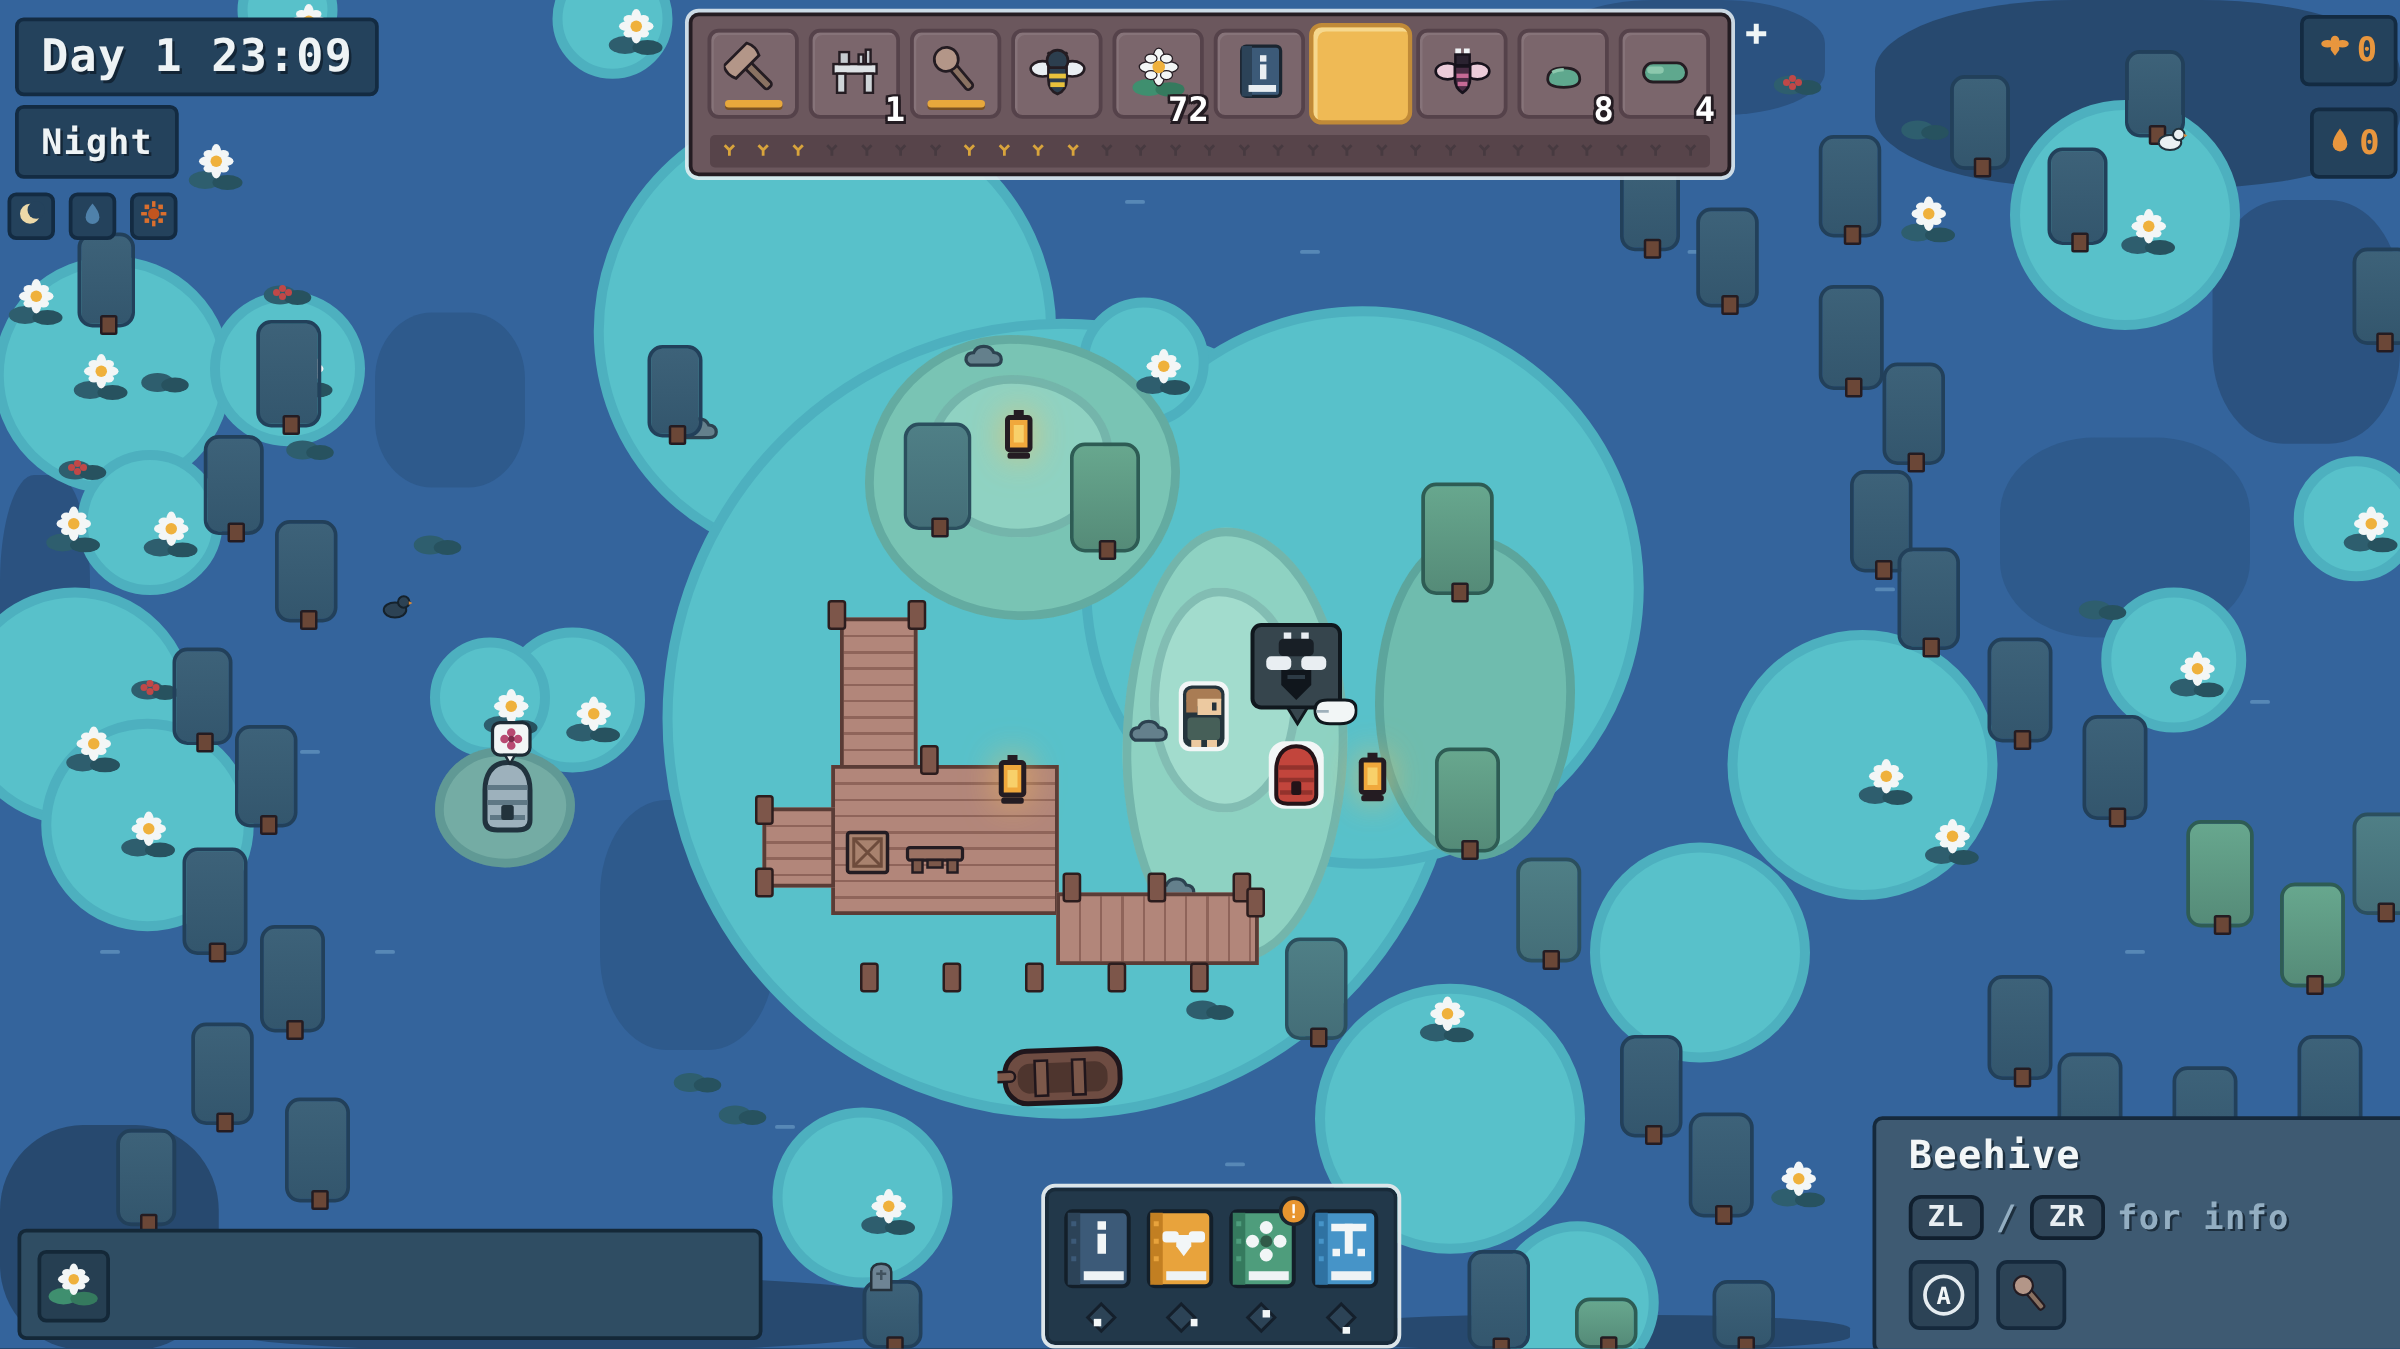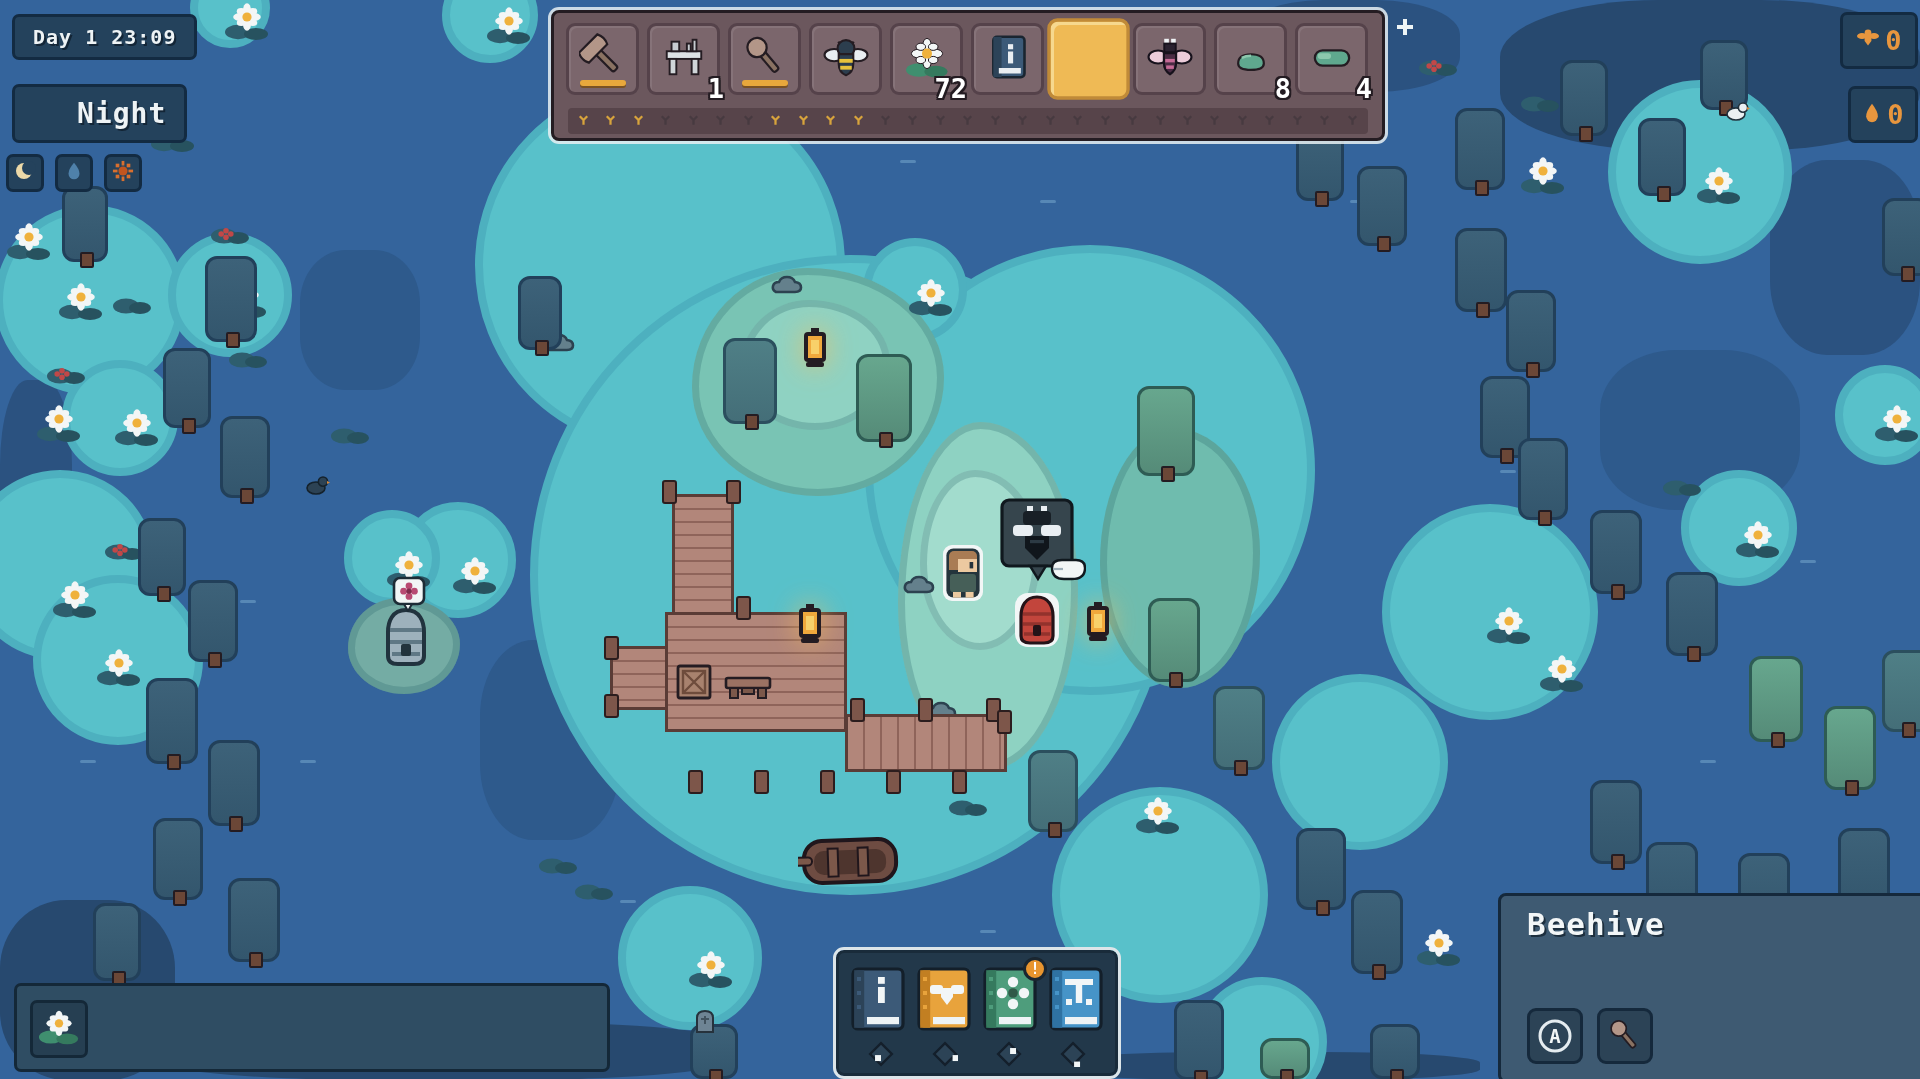--- a/index.html
+++ b/index.html
@@ -828,24 +828,24 @@
         </svg>
       </div>
       <div class="sprite" style="left: 1396px; top: 18px;">
         <svg width="18" height="18" viewBox="0 0 9 9">
           <path d="M4.5 0.5 v8 M0.5 4.5 h8" stroke="#eef5f6" stroke-width="2"></path>
         </svg>
       </div>
     </div>
 
   <div class="ui-panel" style="left:12px;top:14px;padding:8px 18px;">
-    <span class="pxtext" style="font-size:20px;">Day 1 23:09</span>
+    <span class="pxtext" style="font-size:36px;">Day 1 23:09</span>
   </div>
   <div class="ui-panel" style="left:12px;top:84px;padding:10px 18px;">
-    <span class="pxtext" style="font-size:28px;margin-left:44px;">Night</span>
+    <span class="pxtext" style="font-size:28px;">Night</span>
   </div>
   <div class="phase-square" style="left:6px;top:154px;">
     <span>
       <svg width="24" height="24" viewBox="0 0 24 24">
           <circle cx="11" cy="12" r="8" fill="#ecd9a8"></circle>
           <circle cx="16" cy="9" r="7" fill="#24425c"></circle>
         </svg>
     </span>
   </div>
   <div class="phase-square" style="left:55px;top:154px;">
@@ -1179,20 +1179,26 @@
           </svg></span>
         <span><svg width="26" height="26" viewBox="0 0 24 24">
             <path d="M12 2 L22 12 L12 22 L2 12 Z" fill="#2c4356" stroke="#141f2b" stroke-width="2.2"></path>
             <rect x="13" y="19" width="5.5" height="5.5" fill="#f2f6f7"></rect>
           </svg></span>
       </div>
   </div>
 
   <div id="tooltip">
     <div class="title pxtext">Beehive</div>
+    <div class="row2">
+      <span class="key">ZL</span>
+      <span class="pxtext">/</span>
+      <span class="key">ZR</span>
+      <span class="pxtext">for info</span>
+    </div>
     <div class="row3">
       <div class="act-sq">
         <svg width="40" height="40" viewBox="0 0 40 40">
             <circle cx="20" cy="20" r="15" fill="none" stroke="#e5ecf0" stroke-width="3"></circle>
             <text x="20" y="27" text-anchor="middle" font-family="DejaVu Sans Mono, monospace" font-size="19" font-weight="bold" fill="#f2f6f7">A</text>
           </svg>
       </div>
       <div class="act-sq">
         <svg width="38" height="38" viewBox="0 0 24 24">
             <g transform="rotate(-40 12 12)">

